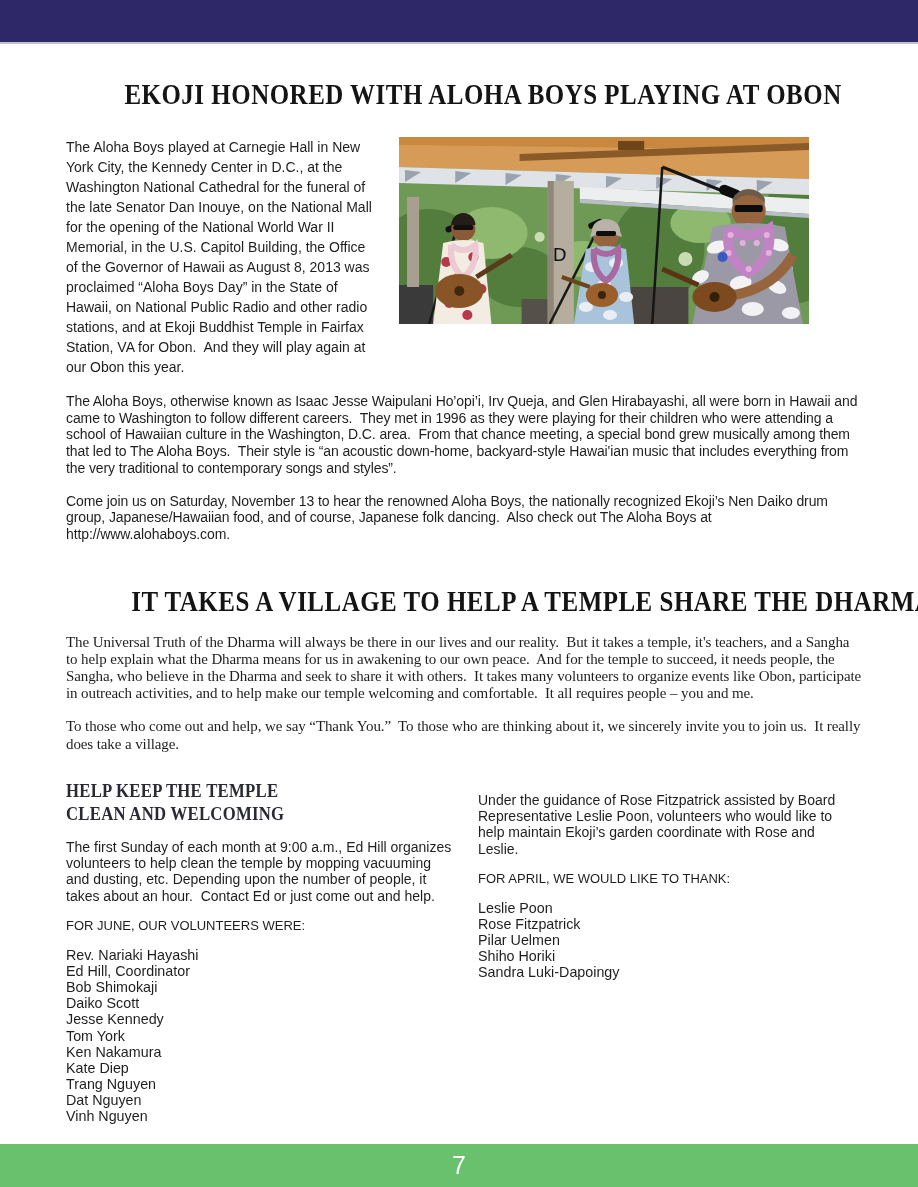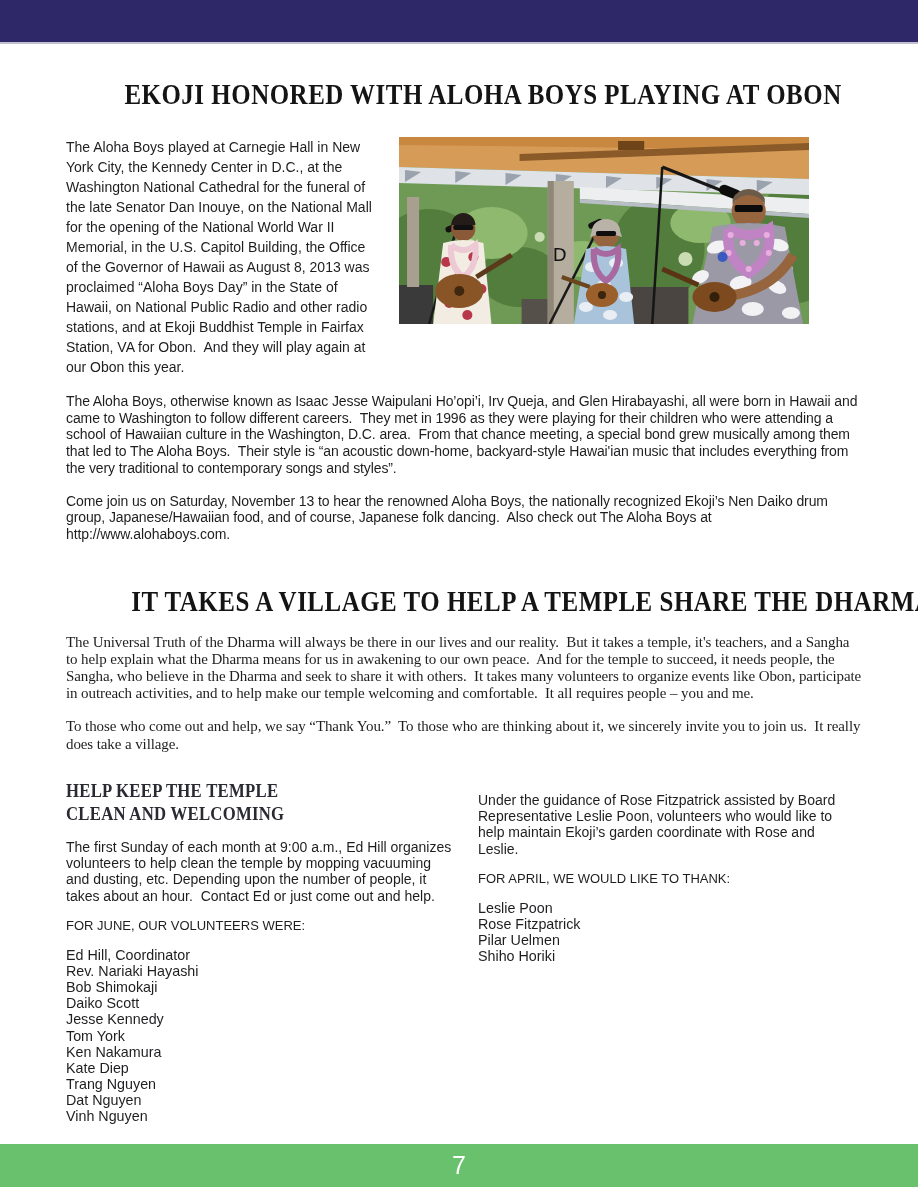--- a/index.html
+++ b/index.html
@@ -201,42 +201,43 @@
     <section class="columns">
 
       <div class="col col-left">
         <h3>
           <span class="squeeze-left">HELP KEEP THE TEMPLE</span><br>
           <span class="squeeze-left">CLEAN AND WELCOMING</span>
         </h3>
         <p class="body">The first Sunday of each month at 9:00 a.m., Ed Hill organizes volunteers to help clean the temple by mopping vacuuming and dusting, etc. Depending upon the number of people, it takes about an hour.  Contact Ed or just come out and help.</p>
         <p class="list-intro">FOR JUNE, OUR VOLUNTEERS WERE:</p>
         <div class="names">
+            <div class="name-line">Rev. Nariaki Hayashi</div>
             <div class="name-line">Ed Hill, Coordinator</div>
-            <div class="name-line">Rev. Nariaki Hayashi</div>
             <div class="name-line">Bob Shimokaji</div>
             <div class="name-line">Daiko Scott</div>
             <div class="name-line">Jesse Kennedy</div>
             <div class="name-line">Tom York</div>
             <div class="name-line">Ken Nakamura</div>
             <div class="name-line">Kate Diep</div>
             <div class="name-line">Trang Nguyen</div>
             <div class="name-line">Dat Nguyen</div>
             <div class="name-line">Vinh Nguyen</div>
           </div>
       </div>
 
       <div class="col col-right">
         <p class="body">Under the guidance of Rose Fitzpatrick assisted by Board Representative Leslie Poon, volunteers who would like to help maintain Ekoji’s garden coordinate with Rose and Leslie.</p>
         <p class="list-intro">FOR APRIL, WE WOULD LIKE TO THANK:</p>
         <div class="names">
             <div class="name-line">Leslie Poon</div>
             <div class="name-line">Rose Fitzpatrick</div>
             <div class="name-line">Pilar Uelmen</div>
             <div class="name-line">Shiho Horiki</div>
+            <div class="name-line">Sandra Luki-Dapoingy</div>
           </div>
       </div>
 
     </section>
   </main>
 
   <footer class="footer">
     <span class="pagenum">7</span>
   </footer>
 </div>

